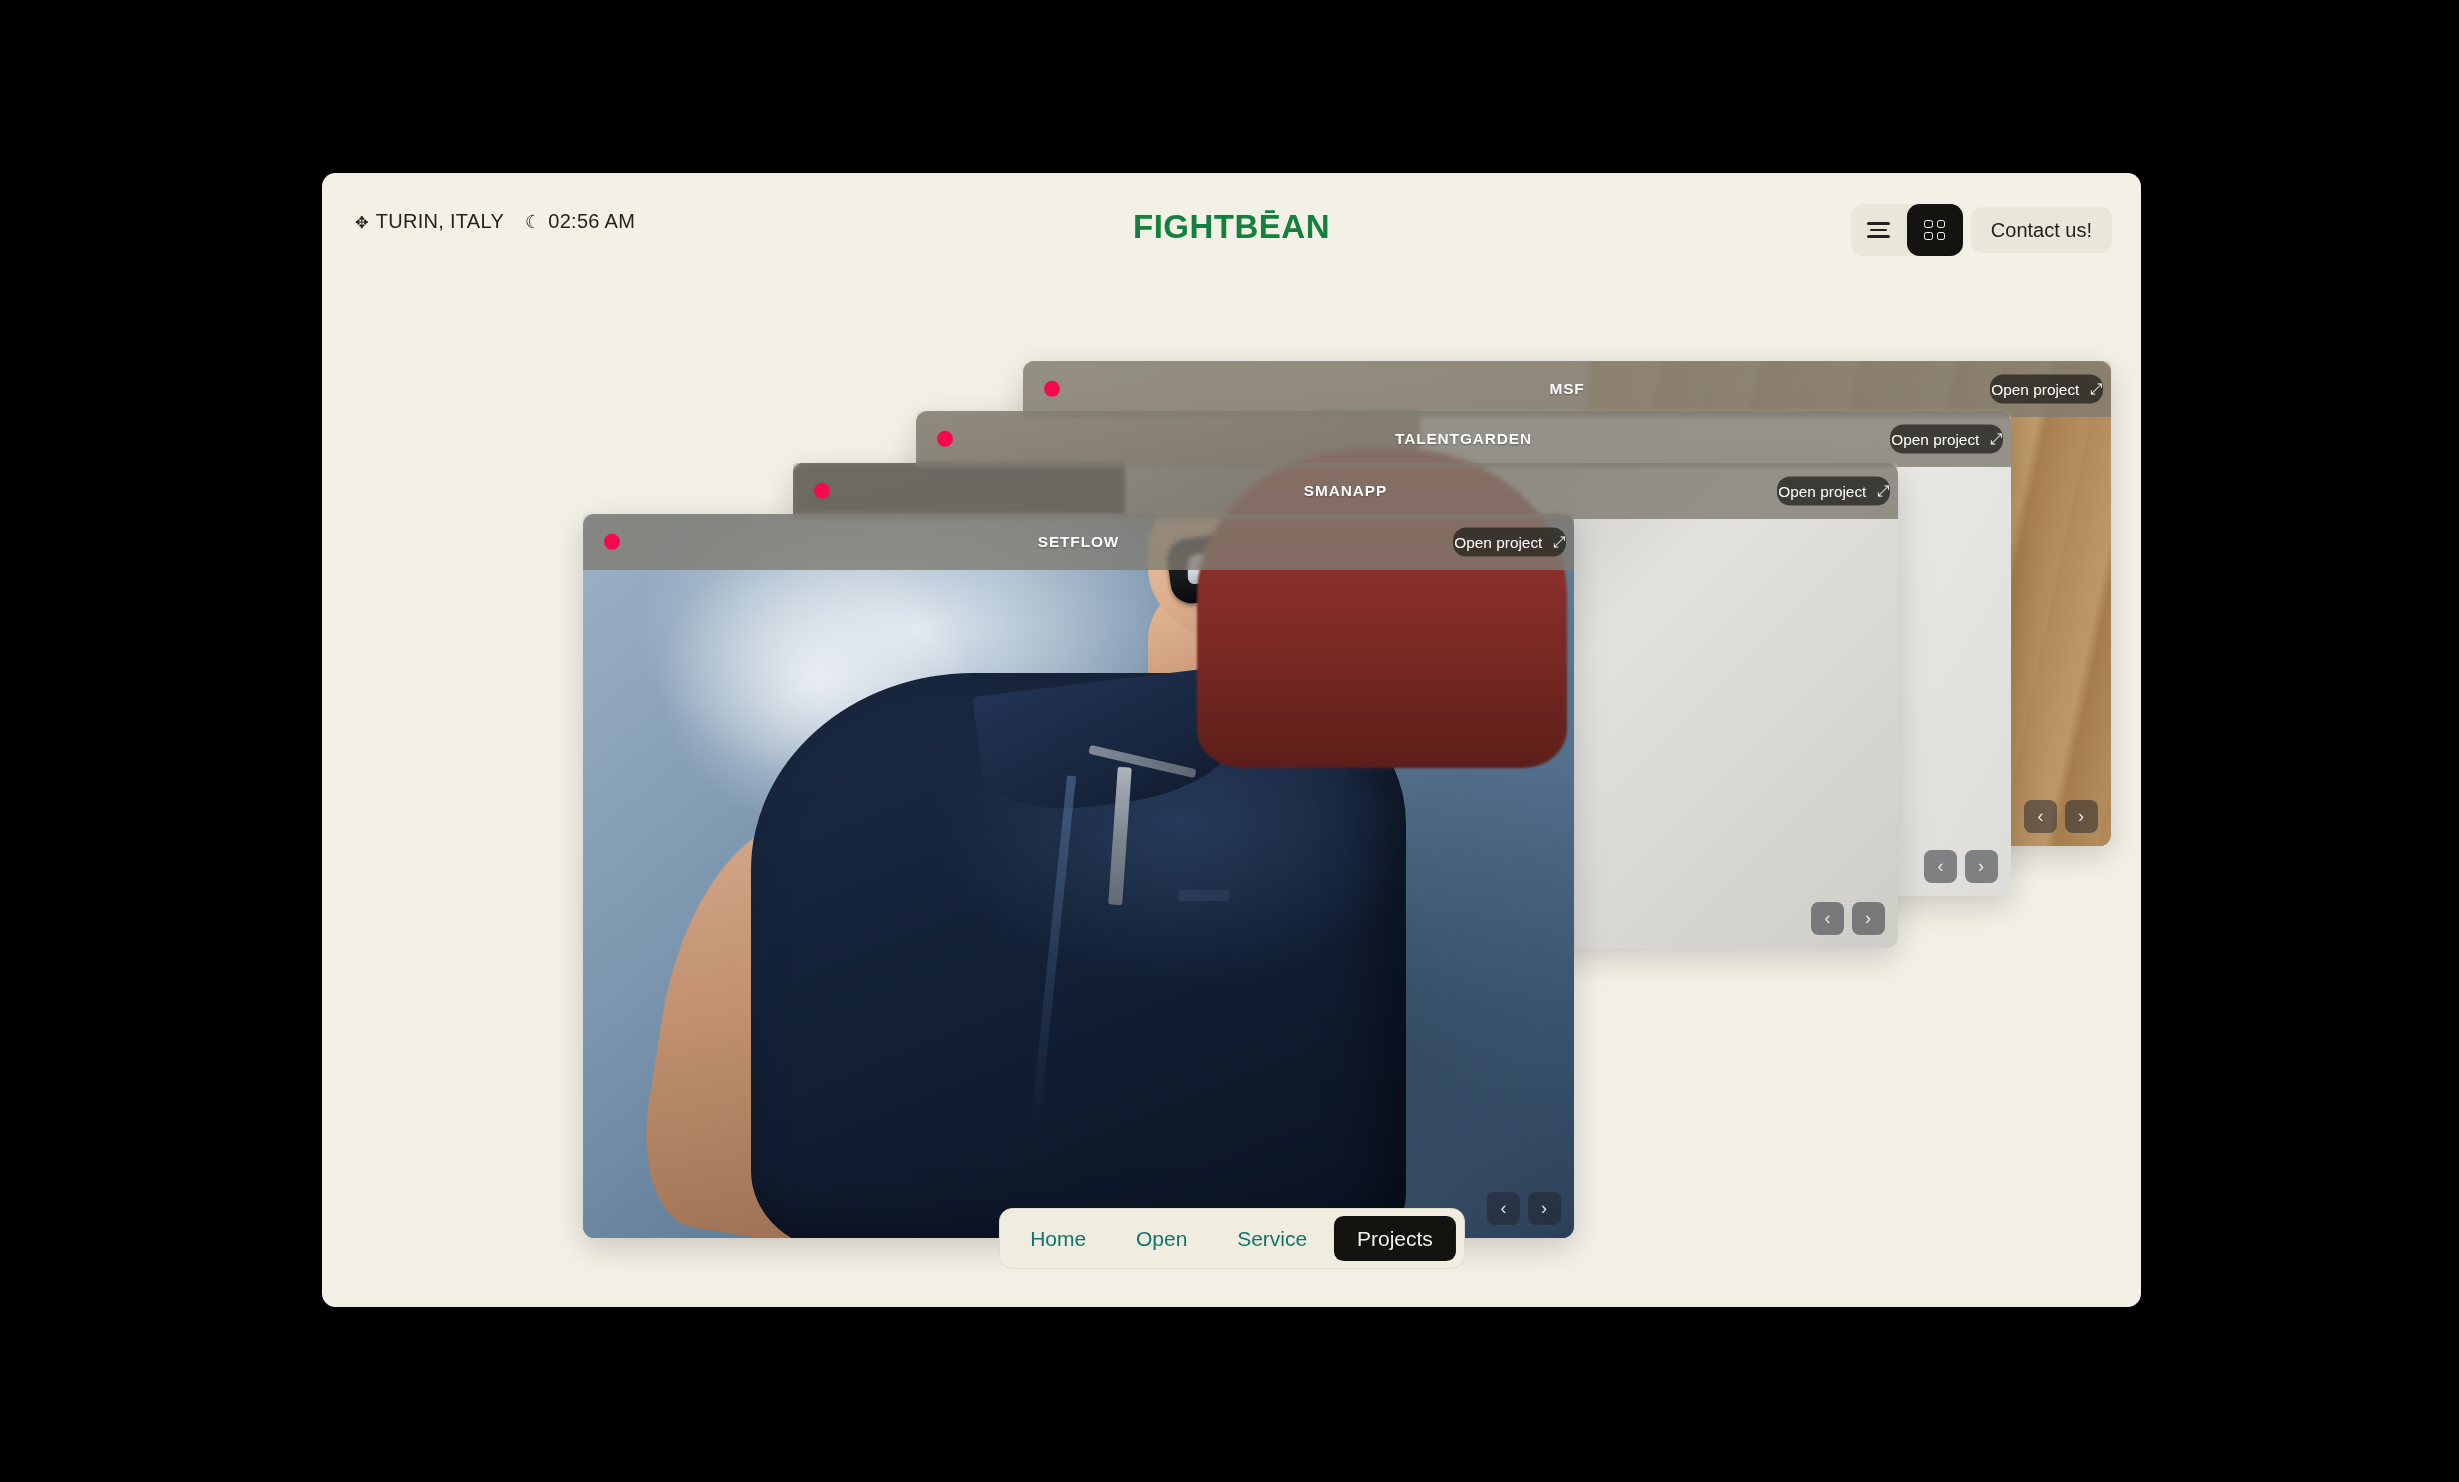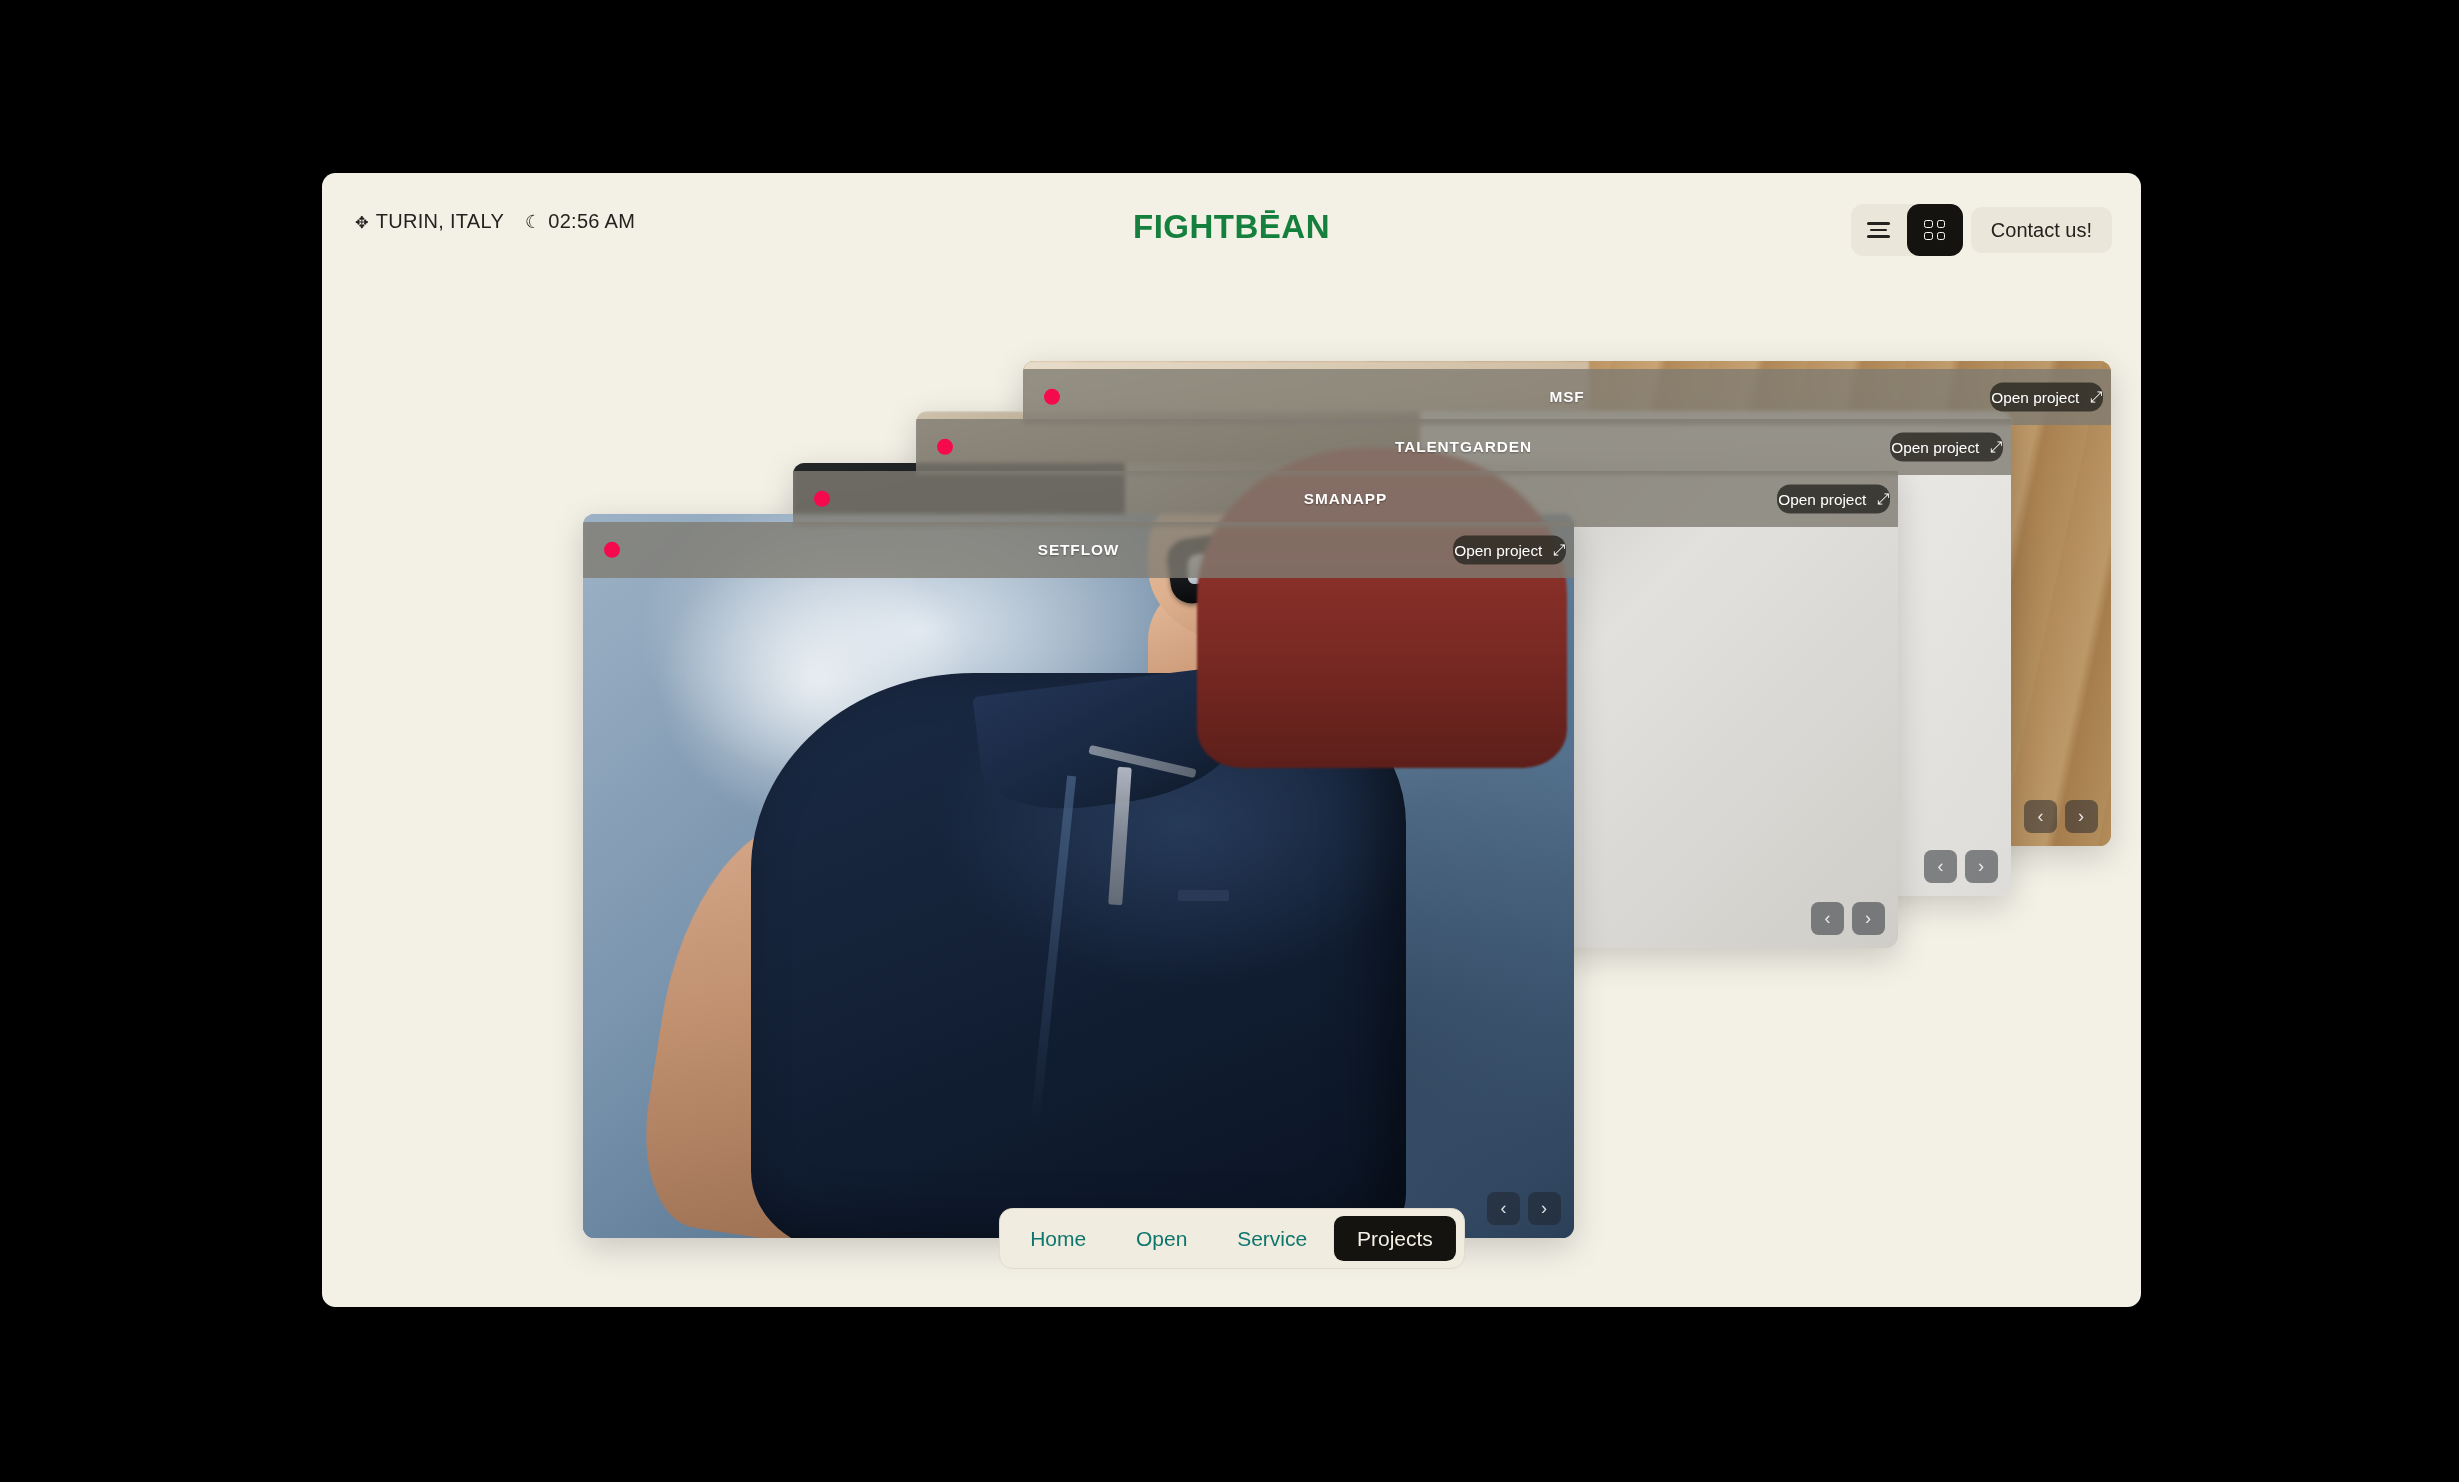--- a/index.html
+++ b/index.html
@@ -81,21 +81,21 @@
 
   .card {
     position:absolute;
     border-radius:11.5px;
     overflow:hidden;
     box-shadow:0 9.6px 33px rgba(0,0,0,.17);
   }
   .card .shot { position:absolute; inset:0; }
 
   .cardbar {
-    position:absolute; left:0; top:8px; width:100%; height:56px;
+    position:absolute; left:0; top:0; width:100%; height:56px;
     background:rgba(128,124,114,.80);
     backdrop-filter:blur(1.9px);
     display:flex; align-items:center;
     z-index:3;
   }
   .dot {
     position:absolute; left:21px; top:50%; transform:translateY(-50%);
     width:16.3px; height:16.3px; border-radius:50%;
     background:#f50a4e;
   }

